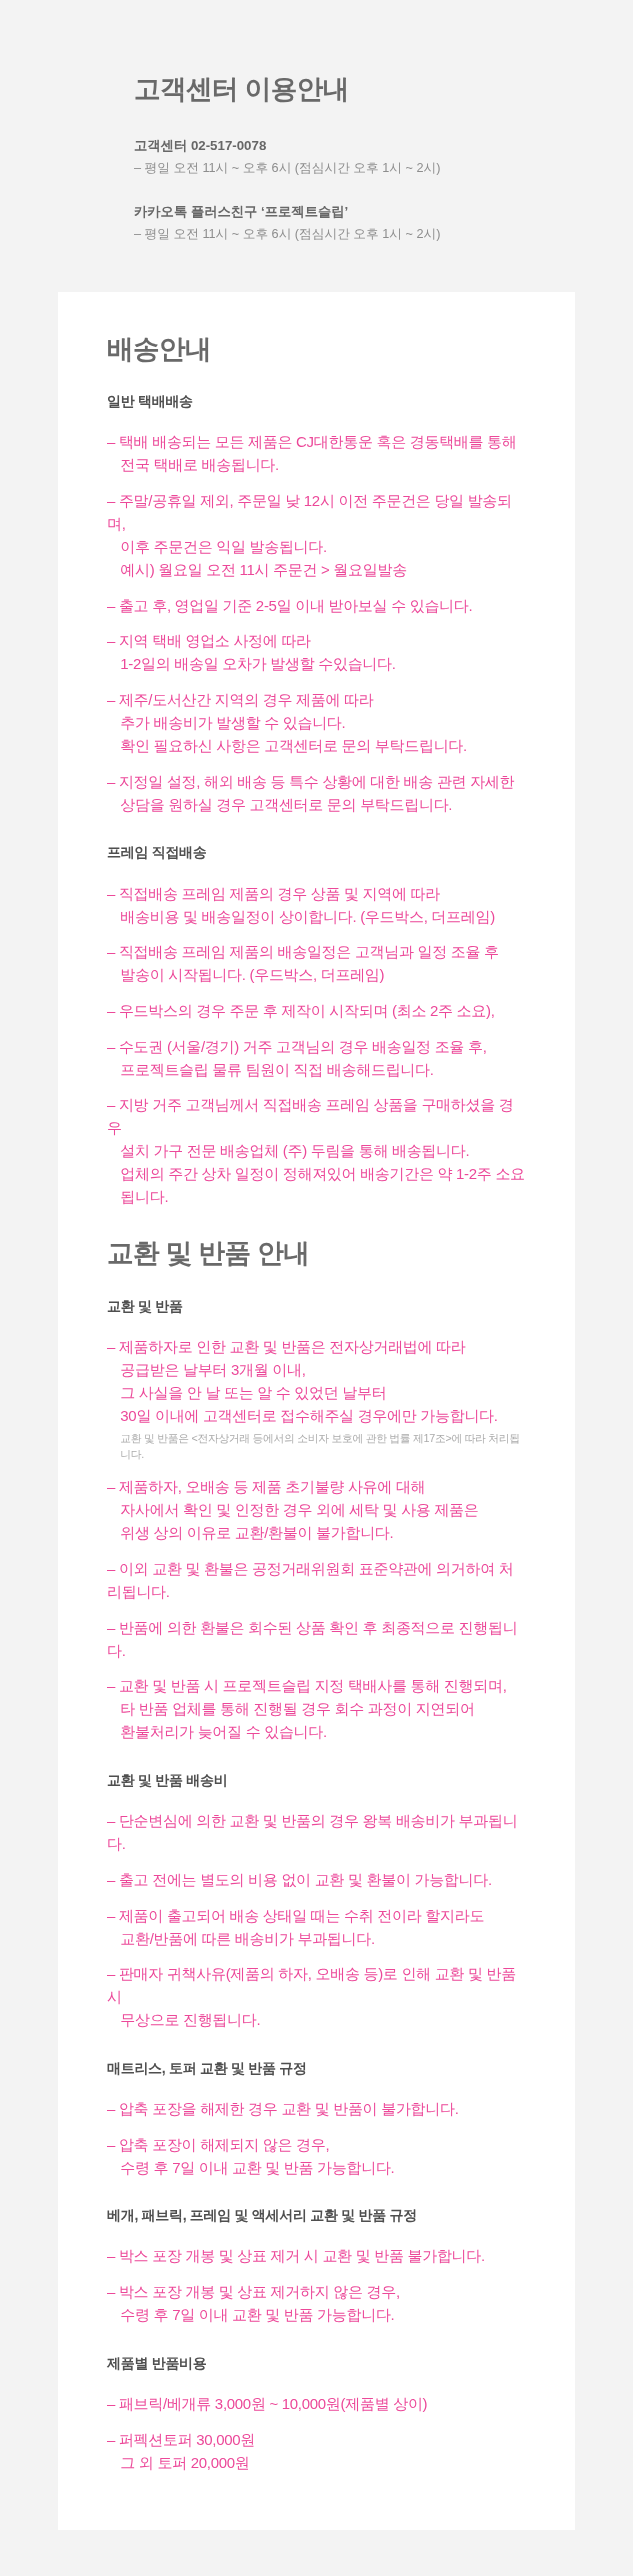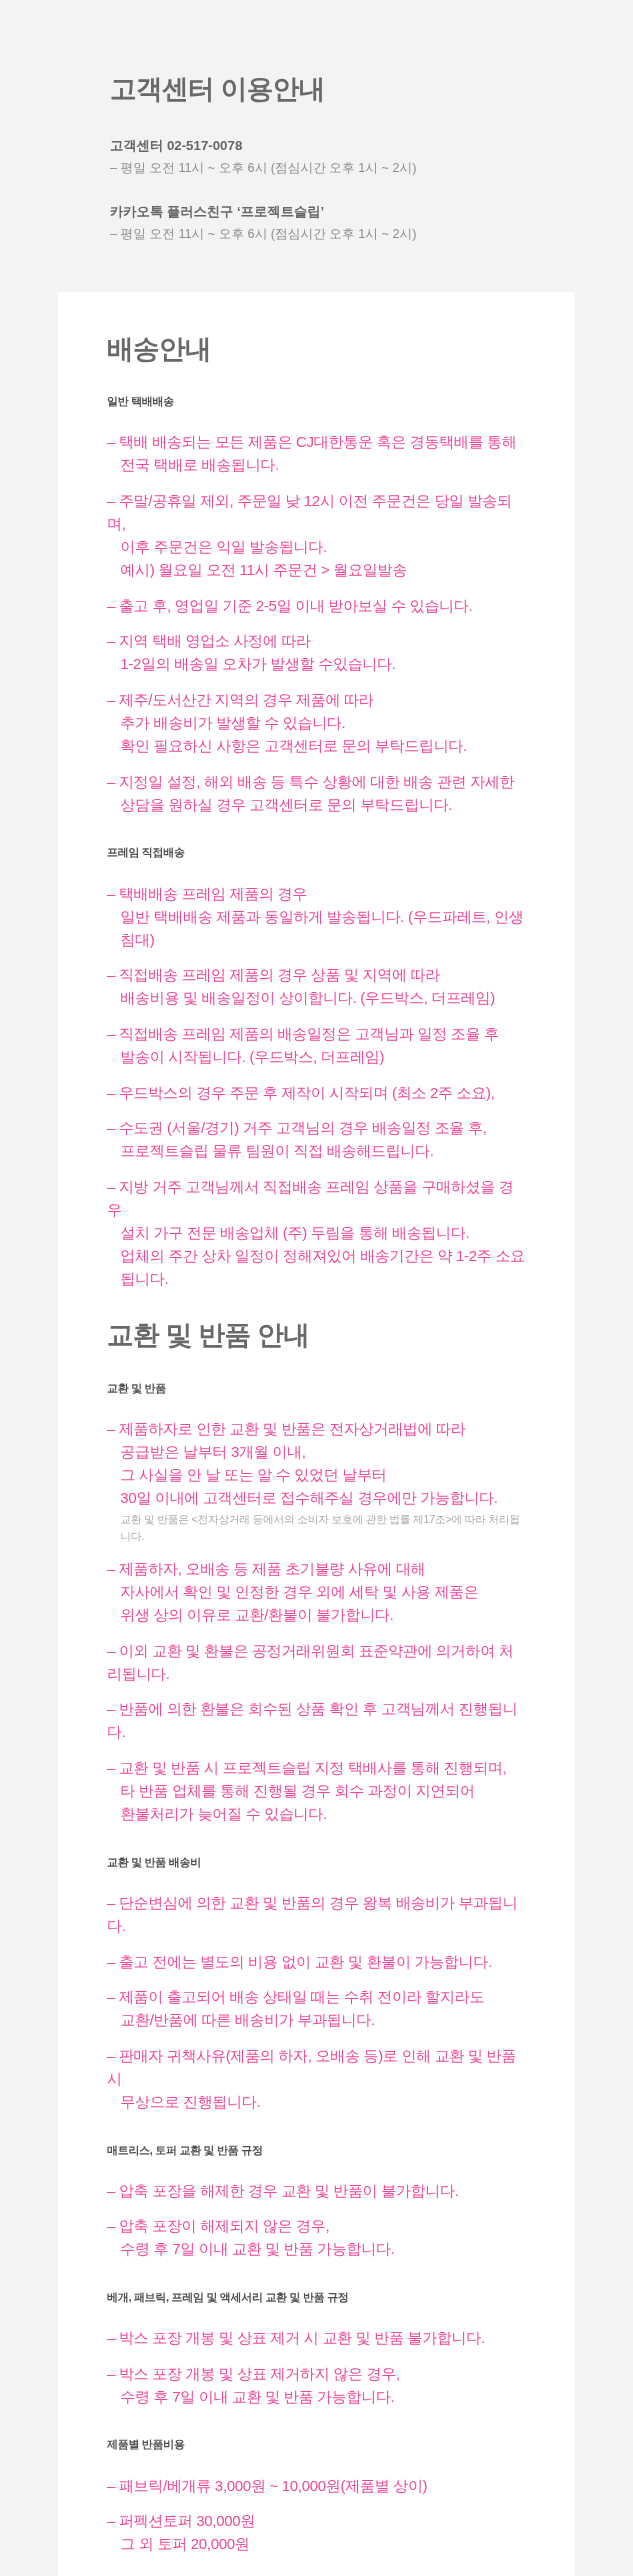--- a/index.html
+++ b/index.html
@@ -11,20 +11,21 @@
   .page {
     width: 633px;
     margin: 0 auto;
     background: #f3f3f3;
     min-height: 2576px;
     box-sizing: border-box;
   }
   
   .intro {
     padding: 71px 38px 0 110px;
+    margin-left: 24px;
   }
   .intro h1 {
     margin: 0 0 29px 0;
     font-size: 26.6px;
     font-weight: 700;
     color: #696969;
     letter-spacing: -0.6px;
   }
   .contact-block { margin-bottom: 24px; }
   .contact-label {
@@ -53,21 +54,21 @@
     margin: 0;
     font-size: 26.6px;
     font-weight: 700;
     color: #696969;
     letter-spacing: -0.6px;
     line-height: 32px;
   }
   .group { margin-top: 26.6px; }
   .group-subtitle {
     margin: 0 0 17.7px 0;
-    font-size: 11px;
+    font-size: 14px;
     font-weight: 700;
     color: #4f4f4f;
     letter-spacing: -0.3px;
     line-height: 21.5px;
   }
   .para { margin-bottom: 12.7px; }
   .ln {
     font-size: 15px;
     color: #ec4899;
     line-height: 23px;
@@ -127,24 +128,20 @@
             <div class="ln i1">추가 배송비가 발생할 수 있습니다.</div>
             <div class="ln i1">확인 필요하신 사항은 고객센터로 문의 부탁드립니다.</div>
           </div>
           <div class="para">
             <div class="ln i0">– 지정일 설정, 해외 배송 등 특수 상황에 대한 배송 관련 자세한</div>
             <div class="ln i1">상담을 원하실 경우 고객센터로 문의 부탁드립니다.</div>
           </div>
         </div>
         <div class="group">
     <h3 class="group-subtitle">프레임 직접배송</h3>
-  <div class="para">
-            <div class="ln i0">– 택배배송 프레임 제품의 경우</div>
-            <div class="ln i1">일반 택배배송 제품과 동일하게 발송됩니다. (우드파레트, 인생침대)</div>
-          </div>
           <div class="para">
             <div class="ln i0">– 직접배송 프레임 제품의 경우 상품 및 지역에 따라</div>
             <div class="ln i1">배송비용 및 배송일정이 상이합니다. (우드박스, 더프레임)</div>
           </div>
           <div class="para">
             <div class="ln i0">– 직접배송 프레임 제품의 배송일정은 고객님과 일정 조율 후</div>
             <div class="ln i1">발송이 시작됩니다. (우드박스, 더프레임)</div>
           </div>
           <div class="para">
             <div class="ln i0">– 우드박스의 경우 주문 후 제작이 시작되며 (최소 2주 소요),</div>
@@ -173,21 +170,21 @@
           </div>
           <div class="para">
             <div class="ln i0">– 제품하자, 오배송 등 제품 초기불량 사유에 대해</div>
             <div class="ln i1">자사에서 확인 및 인정한 경우 외에 세탁 및 사용 제품은</div>
             <div class="ln i1">위생 상의 이유로 교환/환불이 불가합니다.</div>
           </div>
           <div class="para">
             <div class="ln i0">– 이외 교환 및 환불은 공정거래위원회 표준약관에 의거하여 처리됩니다.</div>
           </div>
           <div class="para">
-            <div class="ln i0">– 반품에 의한 환불은 회수된 상품 확인 후 고객님께서 진행됩니다.</div>
+            <div class="ln i0">– 반품에 의한 환불은 회수된 상품 확인 후 최종적으로 진행됩니다.</div>
           </div>
           <div class="para">
             <div class="ln i0">– 교환 및 반품 시 프로젝트슬립 지정 택배사를 통해 진행되며,</div>
             <div class="ln i1">타 반품 업체를 통해 진행될 경우 회수 과정이 지연되어</div>
             <div class="ln i1">환불처리가 늦어질 수 있습니다.</div>
           </div>
         </div>
         <div class="group">
     <h3 class="group-subtitle">교환 및 반품 배송비</h3>
   <div class="para">

